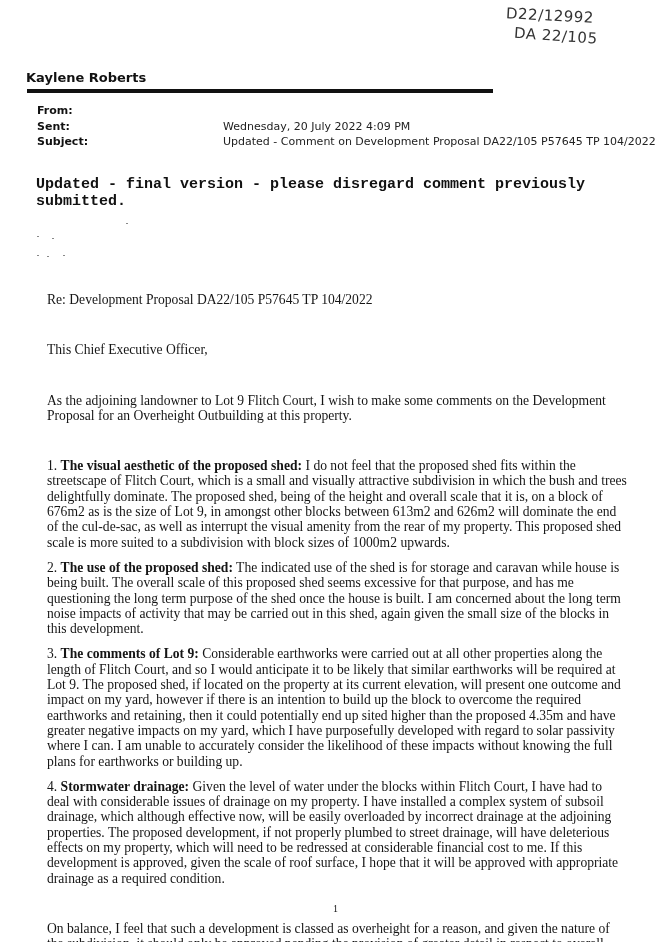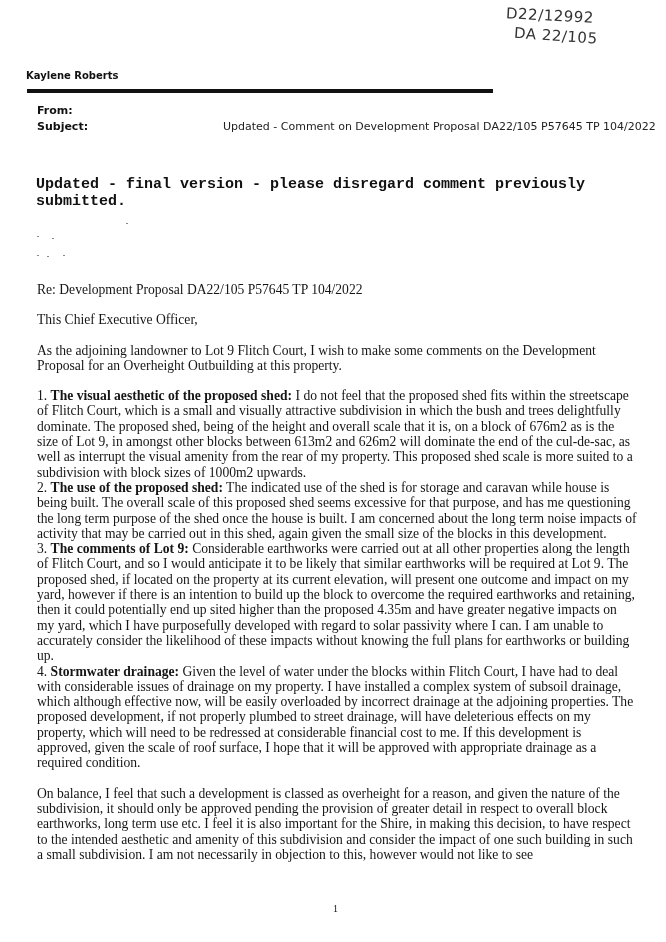--- a/index.html
+++ b/index.html
@@ -9,21 +9,21 @@
     }
     .handwriting {
       position: absolute; left: 504px; top: 6px; width: 110px;
       font-family: "DejaVu Sans", sans-serif; font-size: 15px; color: #333;
       line-height: 20px; letter-spacing: 0.5px;
     }
     .handwriting .l1 { display:block; transform: rotate(3deg); padding-left: 2px; }
     .handwriting .l2 { display:block; transform: rotate(4deg); padding-left: 10px; }
     .sender-name {
       position: absolute; left: 26px; top: 70px;
-      font-family: "DejaVu Sans", sans-serif; font-weight: bold; font-size: 10px;
+      font-family: "DejaVu Sans", sans-serif; font-weight: bold; font-size: 13px;
       color: #111;
     }
     .header-rule {
       position: absolute; left: 27px; top: 89px; width: 466px; height: 4px;
       background: #111;
     }
     .meta-table {
       position: absolute; left: 26px; top: 103px;
       font-family: "DejaVu Sans", sans-serif; font-size: 11px; line-height: 15.5px;
       border-collapse: collapse;
@@ -34,21 +34,21 @@
     .meta-value { color: #222; }
     .notice {
       position: absolute; left: 36px; top: 176px;
       font-family: Liberation Mono, monospace; font-weight: bold; font-size: 15px;
     }
     .body-text {
       position: absolute; left: 37px; top: 282px; width: 600px;
       font-family: "Liberation Serif", serif; font-size: 13.6px; line-height: 15.3px;
       color: #151515;
     }
-    .body-text p { margin: 0; }
+    .body-text p { margin: 10px; }
     .body-text .gap { height: 15px; }
     .body-text b { font-weight: bold; }
     .page-number {
       position: absolute; left: 333px; top: 903px;
       font-family: "Liberation Serif", serif; font-size: 10px;
     }
     .speck { position:absolute; background:#888; width:2px; height:1px; }
   </style>
 </head>
 <body>
@@ -59,20 +59,24 @@
 </div>
 
 <div class="sender-name">Kaylene Roberts</div>
 <div class="header-rule"></div>
 
 <table class="meta-table">
   <tbody>
       <tr>
     <td class="meta-label">From:</td>
     <td class="meta-value"></td>
+  </tr>
+  <tr>
+    <td class="meta-label">Sent:</td>
+    <td class="meta-value">Wednesday, 20 July 2022 4:09 PM</td>
   </tr>
   <tr>
     <td class="meta-label">Subject:</td>
     <td class="meta-value">Updated - Comment on Development Proposal DA22/105 P57645 TP 104/2022</td>
   </tr>
 </tbody>
   </table>
 
 <div class="notice">Updated - final version - please disregard comment previously submitted.</div>
 

